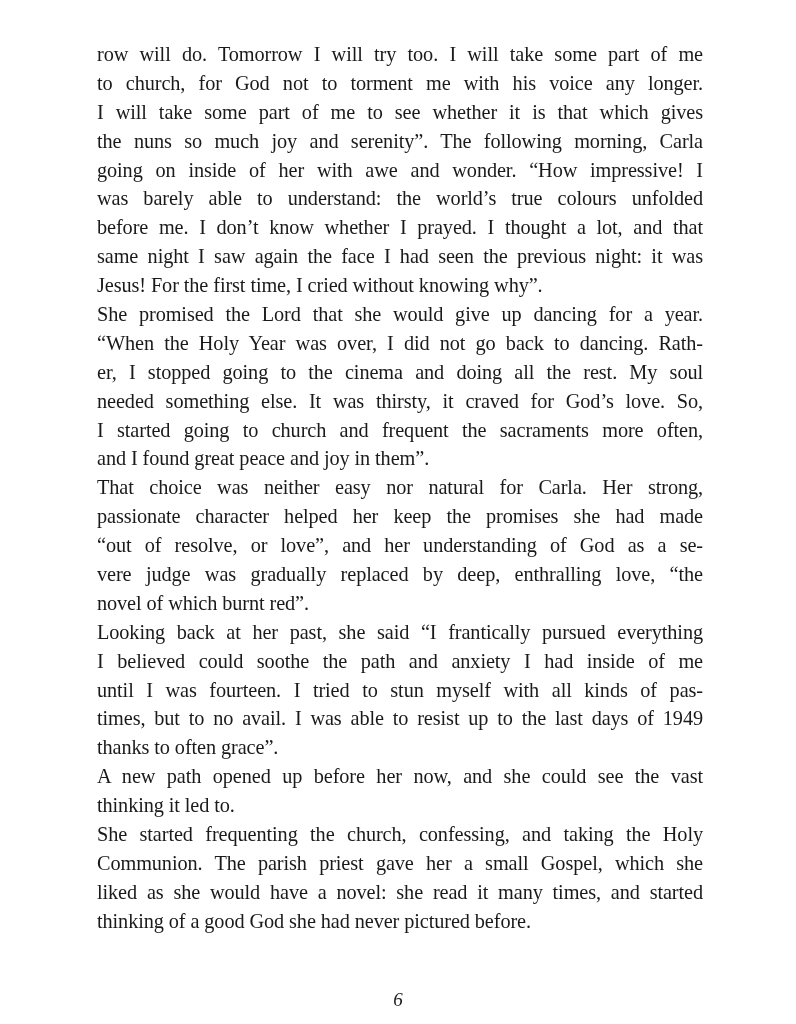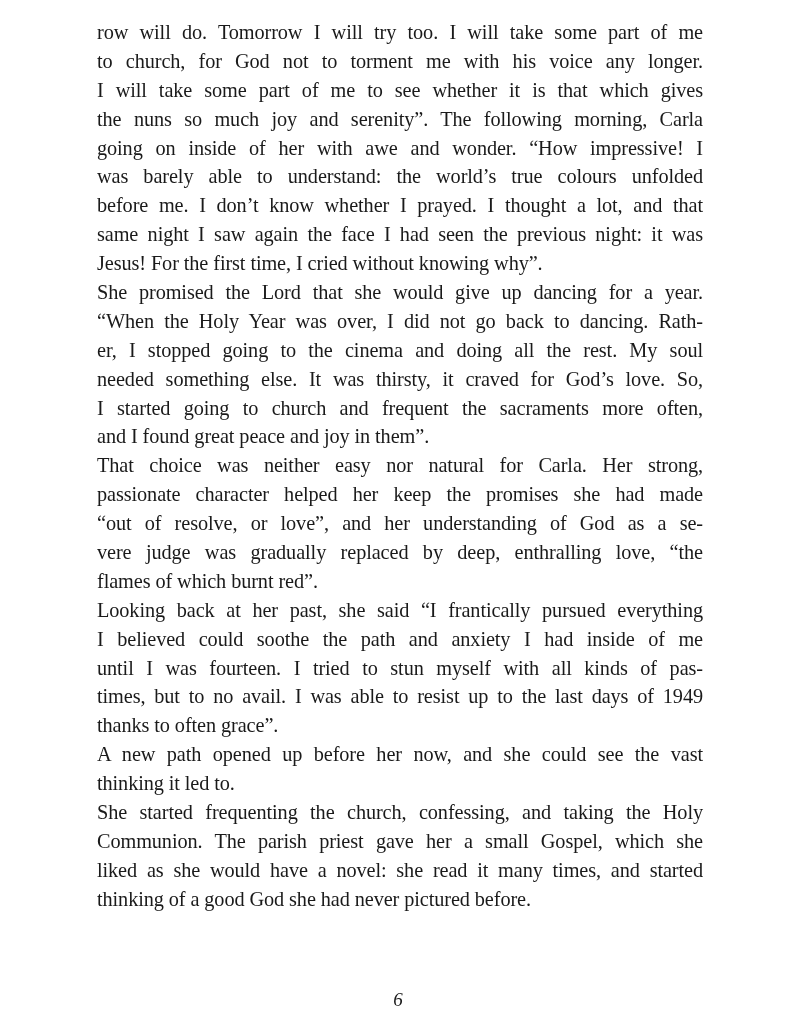--- a/index.html
+++ b/index.html
@@ -11,21 +11,21 @@
       width: 796px;
       height: 1024px;
       position: relative;
       overflow: hidden;
       font-family: "Liberation Serif", "DejaVu Serif", serif;
       color: #1a1a1a;
     }
     .page {
       position: absolute;
       left: 97px;
-      top: 18px;
+      top: 40px;
       width: 606px;
     }
     .line {
       display: block;
       font-size: 20.3px;
       line-height: 28.9px;
       height: 28.9px;
       white-space: nowrap;
       text-align: justify;
       text-align-last: justify;
@@ -70,21 +70,21 @@
     <span class="line">needed something else. It was thirsty, it craved for God’s love. So,</span>
     <span class="line">I started going to church and frequent the sacraments more often,</span>
     <span class="line last">and I found great peace and joy in them”.</span>
   </div>
 
   <div class="paragraph">
     <span class="line">That choice was neither easy nor natural for Carla. Her strong,</span>
     <span class="line">passionate character helped her keep the promises she had made</span>
     <span class="line">“out of resolve, or love”, and her understanding of God as a se-</span>
     <span class="line">vere judge was gradually replaced by deep, enthralling love, “the</span>
-    <span class="line last">flames of which burnt red”.</span>
+    <span class="line last">novel of which burnt red”.</span>
   </div>
 
   <div class="paragraph">
     <span class="line">Looking back at her past, she said “I frantically pursued everything</span>
     <span class="line">I believed could soothe the path and anxiety I had inside of me</span>
     <span class="line">until I was fourteen. I tried to stun myself with all kinds of pas-</span>
     <span class="line">times, but to no avail. I was able to resist up to the last days of 1949</span>
     <span class="line last">thanks to often grace”.</span>
   </div>
 

